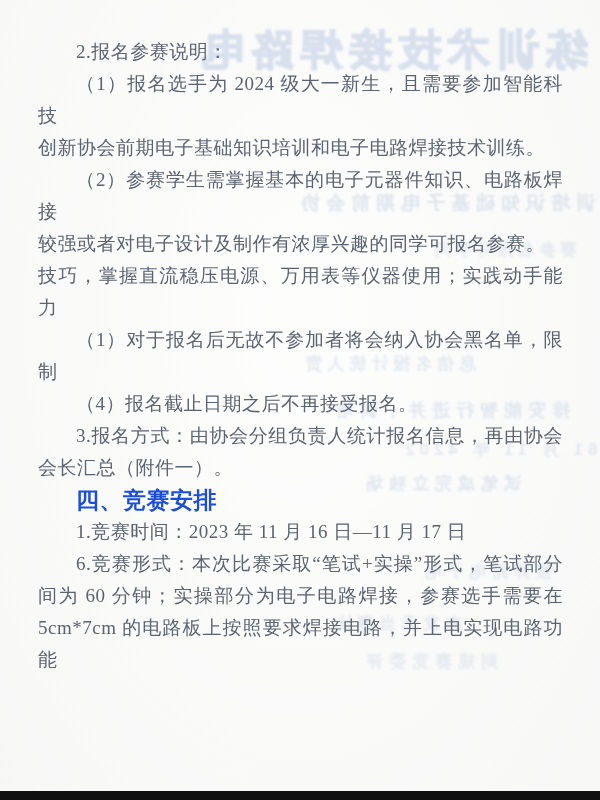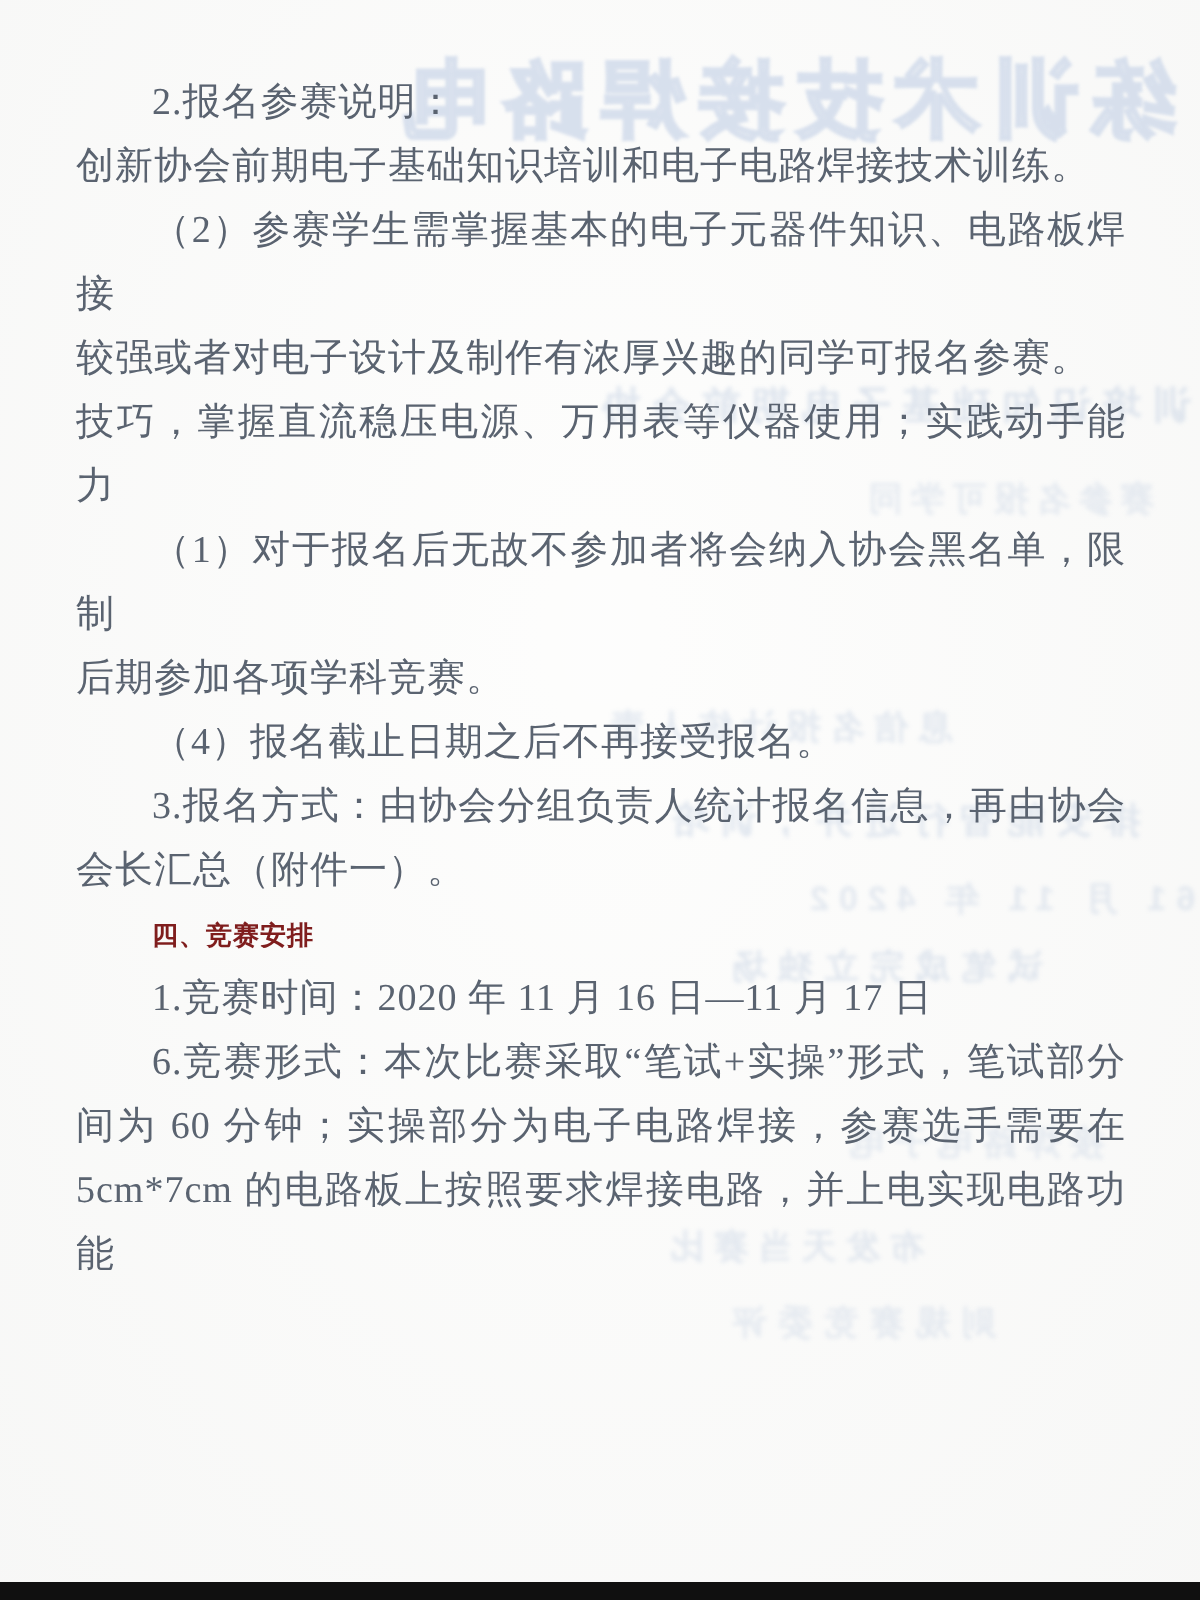--- a/index.html
+++ b/index.html
@@ -36,22 +36,22 @@
     text-align: left;
   }
   .indent { text-indent: 38px; }
   .stretch {
     text-align: justify;
     text-align-last: justify;
   }
   .heading {
     font-family: "Liberation Sans", "DejaVu Sans", sans-serif;
     font-weight: 700;
-    color: #7f1d1d;
-    font-size: 13px;
+    color: #1d4ed8;
+    font-size: 23px;
   }
   
   .ghost {
     position: absolute;
     transform: scaleX(-1);
     color: #c6d2e3;
     opacity: 0.55;
     filter: blur(1.1px);
     font-family: "Liberation Sans", "DejaVu Sans", sans-serif;
     font-weight: 700;
@@ -88,31 +88,31 @@
   <div class="ghost" style="top: 352px; left: 300px; font-size: 17px; letter-spacing: 5px; opacity: 0.45;">息信名报计统人责</div>
   <div class="ghost" style="top: 398px; left: 330px; font-size: 18px; letter-spacing: 6px; opacity: 0.5;">排安能智行进并，训培</div>
   <div class="ghost" style="top: 438px; left: 400px; font-size: 17px; letter-spacing: 5px; opacity: 0.45;">日 61 月 11 年 4202</div>
   <div class="ghost" style="top: 472px; left: 360px; font-size: 17px; letter-spacing: 6px; opacity: 0.5;">试笔成完立独场</div>
   <div class="ghost" style="top: 560px; left: 420px; font-size: 17px; letter-spacing: 5px; opacity: 0.4;">接焊路电子电</div>
   <div class="ghost" style="top: 612px; left: 330px; font-size: 17px; letter-spacing: 5px; opacity: 0.45;">布发天当赛比</div>
   <div class="ghost" style="top: 650px; left: 360px; font-size: 17px; letter-spacing: 6px; opacity: 0.4;">则规赛竞委评</div>
 
   <div class="doc">
     <div class="line indent">2.报名参赛说明：</div>
+    <div class="line indent stretch">（1）报名选手为 2024 级大一新生，且需要参加智能科技</div>
     <div class="line">创新协会前期电子基础知识培训和电子电路焊接技术训练。</div>
     <div class="line indent stretch">（2）参赛学生需掌握基本的电子元器件知识、电路板焊接</div>
     <div class="line">较强或者对电子设计及制作有浓厚兴趣的同学可报名参赛。</div>
     <div class="line stretch">技巧，掌握直流稳压电源、万用表等仪器使用；实践动手能力</div>
     <div class="line indent stretch">（1）对于报名后无故不参加者将会纳入协会黑名单，限制</div>
-    <div class="line">后期参加各项学科竞赛。</div>
     <div class="line indent">（4）报名截止日期之后不再接受报名。</div>
     <div class="line indent stretch">3.报名方式：由协会分组负责人统计报名信息，再由协会</div>
     <div class="line">会长汇总（附件一）。</div>
     <div class="line indent heading">四、竞赛安排</div>
-    <div class="line indent">1.竞赛时间：2020 年 11 月 16 日—11 月 17 日</div>
+    <div class="line indent">1.竞赛时间：2023 年 11 月 16 日—11 月 17 日</div>
     <div class="line indent stretch">6.竞赛形式：本次比赛采取“笔试+实操”形式，笔试部分</div>
     <div class="line stretch">间为 60 分钟；实操部分为电子电路焊接，参赛选手需要在</div>
     <div class="line stretch">5cm*7cm 的电路板上按照要求焊接电路，并上电实现电路功能</div>
 
   </div>
 
   <div class="scan-bar"></div>
 
 </div>
 

